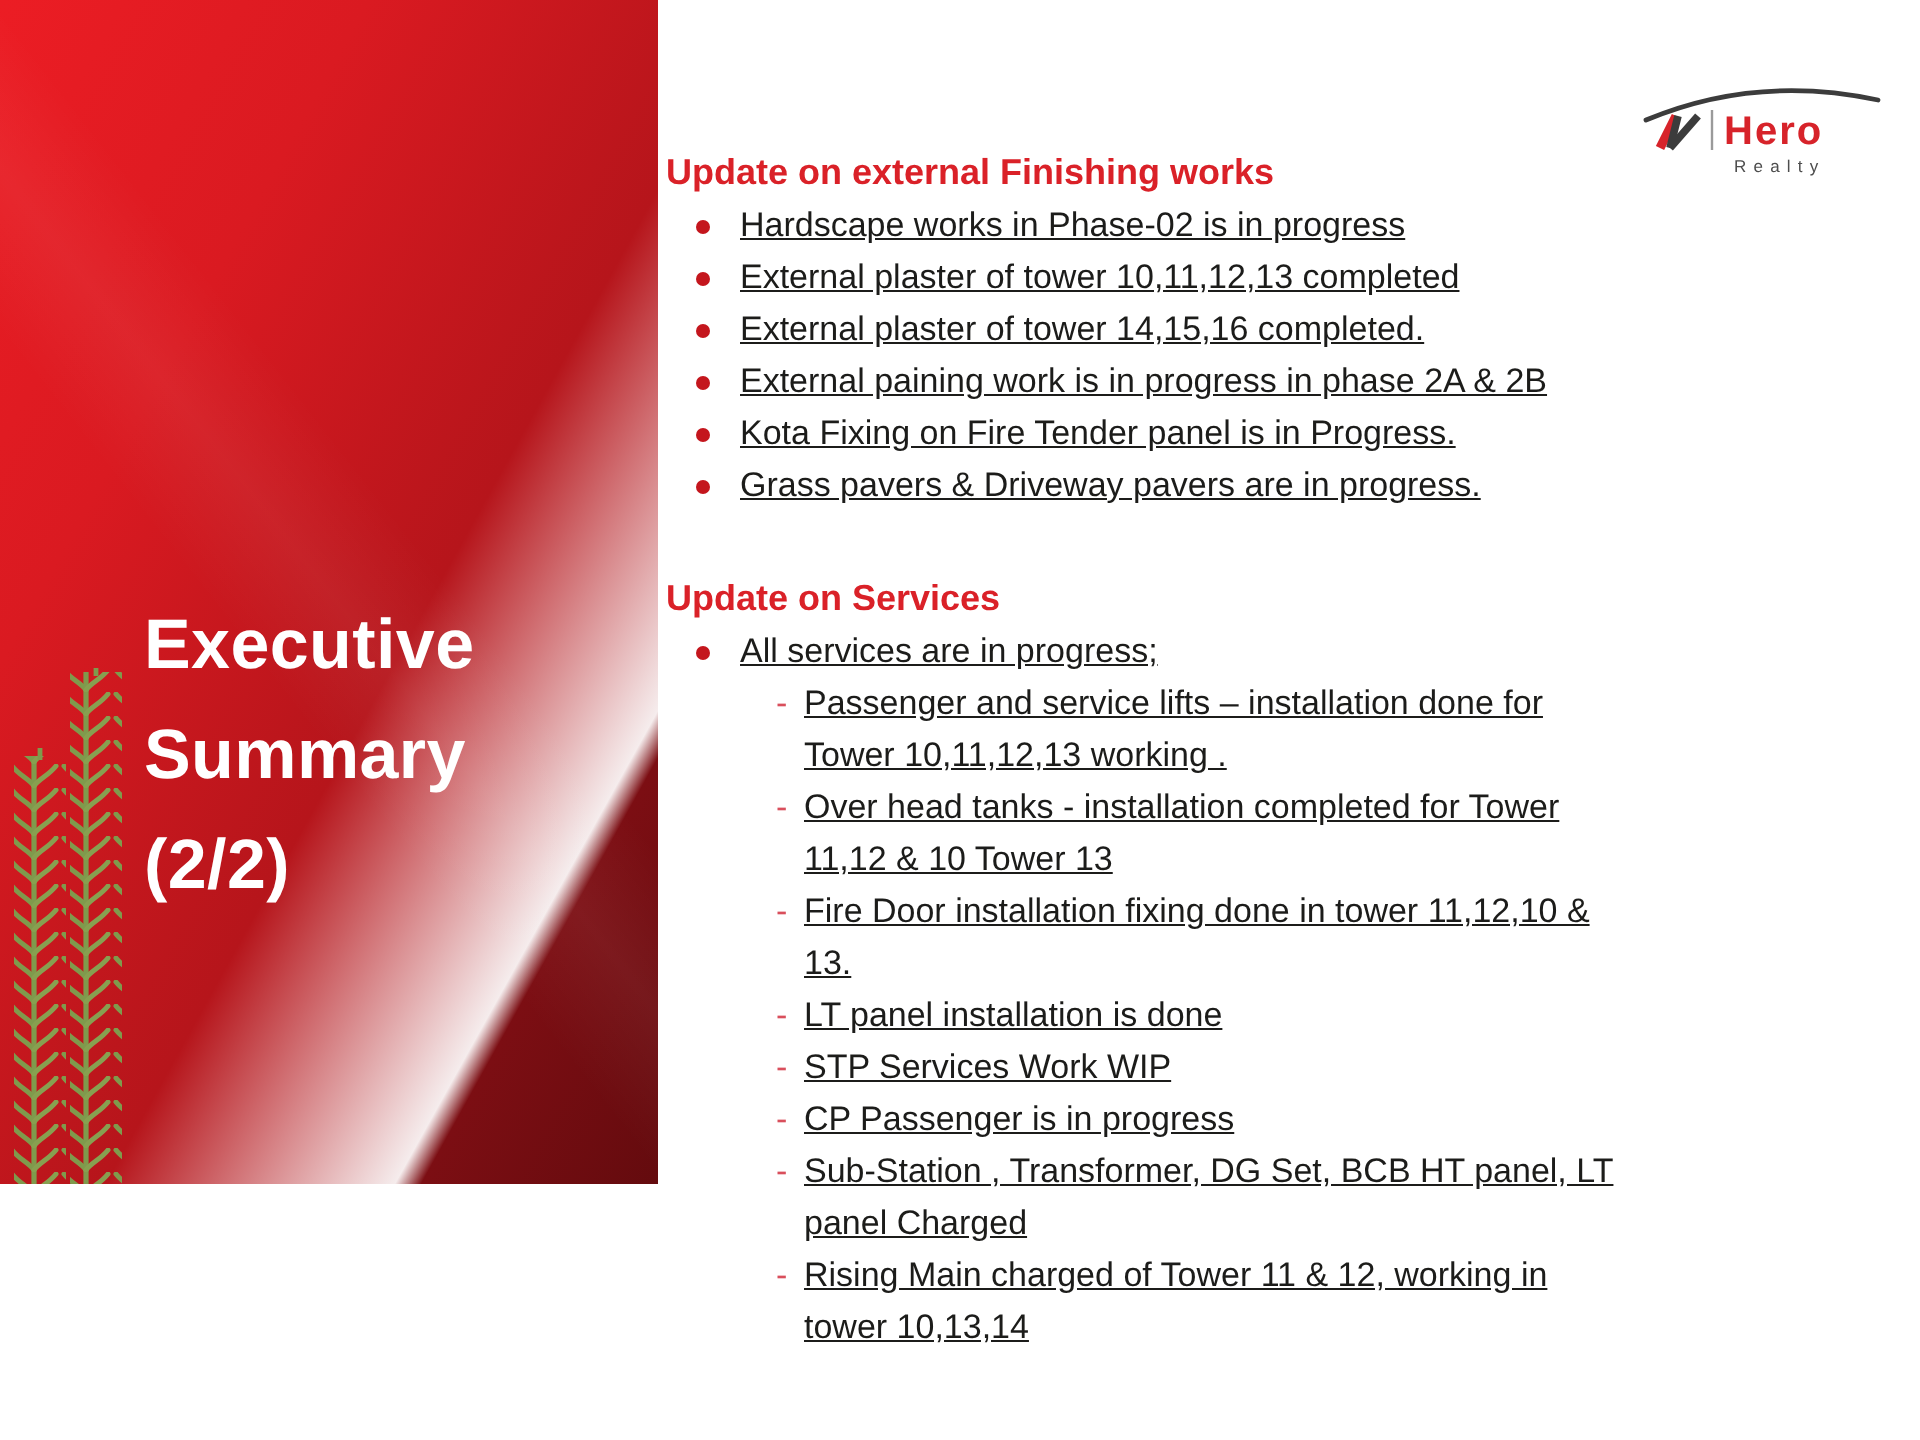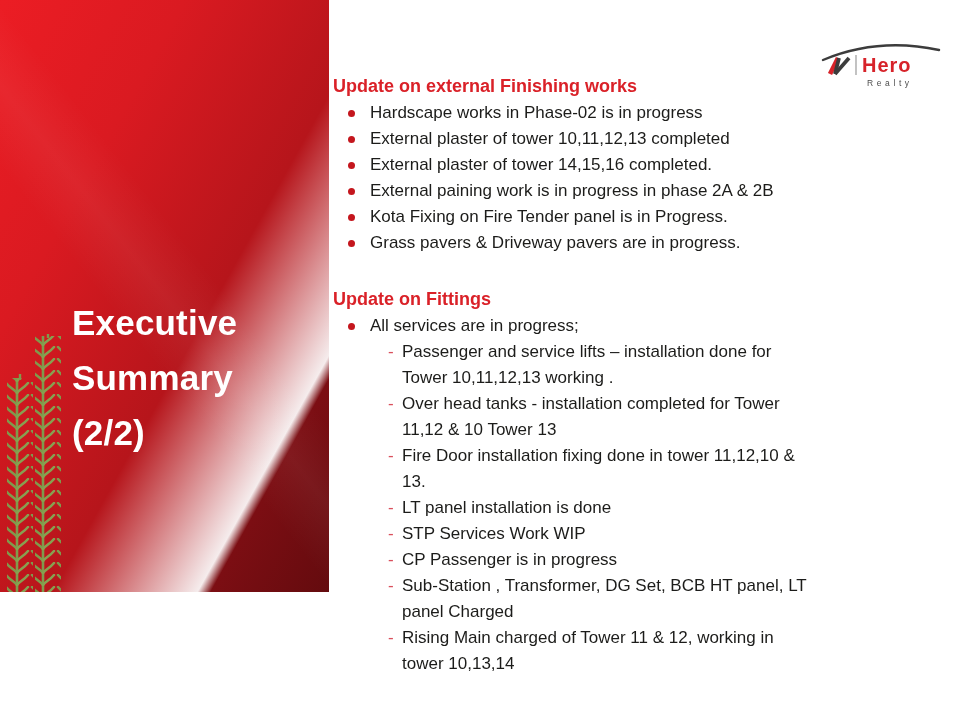--- a/index.html
+++ b/index.html
@@ -25,21 +25,21 @@
 
   
   .logo { position:absolute; left:820px; top:40px; width:128px; height:54px; }
   .logo svg { display:block; }
   .logo-brand { font-family:"Liberation Sans", sans-serif; font-size:20px; font-weight:700; fill:#d7232a; letter-spacing:1px; }
   .logo-sub { font-family:"Liberation Sans", sans-serif; font-size:8.5px; fill:#4d4d4d; letter-spacing:3.6px; }
 
   
   .content { position:absolute; left:333px; top:73px; width:562px; color:#1c1c1a; }
   .sec-heading { margin:0; font-size:18px; line-height:27px; font-weight:700; color:#da2128; }
-  ul { list-style:none; margin:0; padding:0; }
+  ul { list-style:none; margin:0; padding:0;text-decoration:underline; }
   .main-li { position:relative; padding-left:37px; line-height:26px; font-size:17px; }
   .main-li .dot {
     position:absolute; left:15px; top:10px; width:7px; height:7px;
     border-radius:50%; background:#c4161d;
   }
   .sub-li { position:relative; padding-left:69px; line-height:26px; font-size:17px; }
   .sub-li .dash { position:absolute; left:55px; top:0; color:#d94f5c; font-weight:400; }
   .pre { white-space:pre-wrap; }
   .section-services { margin-top:30px; }
 </style>
@@ -92,21 +92,21 @@
         <li class="main-li"><span class="dot"></span><span>Hardscape works in Phase-02 is in progress</span></li>
         <li class="main-li"><span class="dot"></span><span>External plaster of tower 10,11,12,13 completed</span></li>
         <li class="main-li"><span class="dot"></span><span>External plaster of tower 14,15,16 completed.</span></li>
         <li class="main-li"><span class="dot"></span><span>External paining work is in progress in phase 2A &amp; 2B</span></li>
         <li class="main-li"><span class="dot"></span><span>Kota Fixing on Fire Tender panel is in Progress.</span></li>
         <li class="main-li"><span class="dot"></span><span>Grass pavers &amp; Driveway pavers are in progress.</span></li>
       </ul>
     </section>
 
     <section class="section-services">
-      <h2 class="sec-heading">Update on Fittings</h2>
+      <h2 class="sec-heading">Update on Services</h2>
       <ul>
         <li class="main-li"><span class="dot"></span><span>All services are in progress;</span></li>
       </ul>
       <ul>
         <li class="sub-li"><span class="dash">-</span><span class="pre">Passenger and service lifts – installation done for
 Tower 10,11,12,13 working .</span></li>
         <li class="sub-li"><span class="dash">-</span><span class="pre">Over head tanks - installation completed for Tower
 11,12 &amp; 10 Tower 13</span></li>
         <li class="sub-li"><span class="dash">-</span><span class="pre">Fire Door installation fixing done in tower 11,12,10 &amp;
 13.</span></li>

